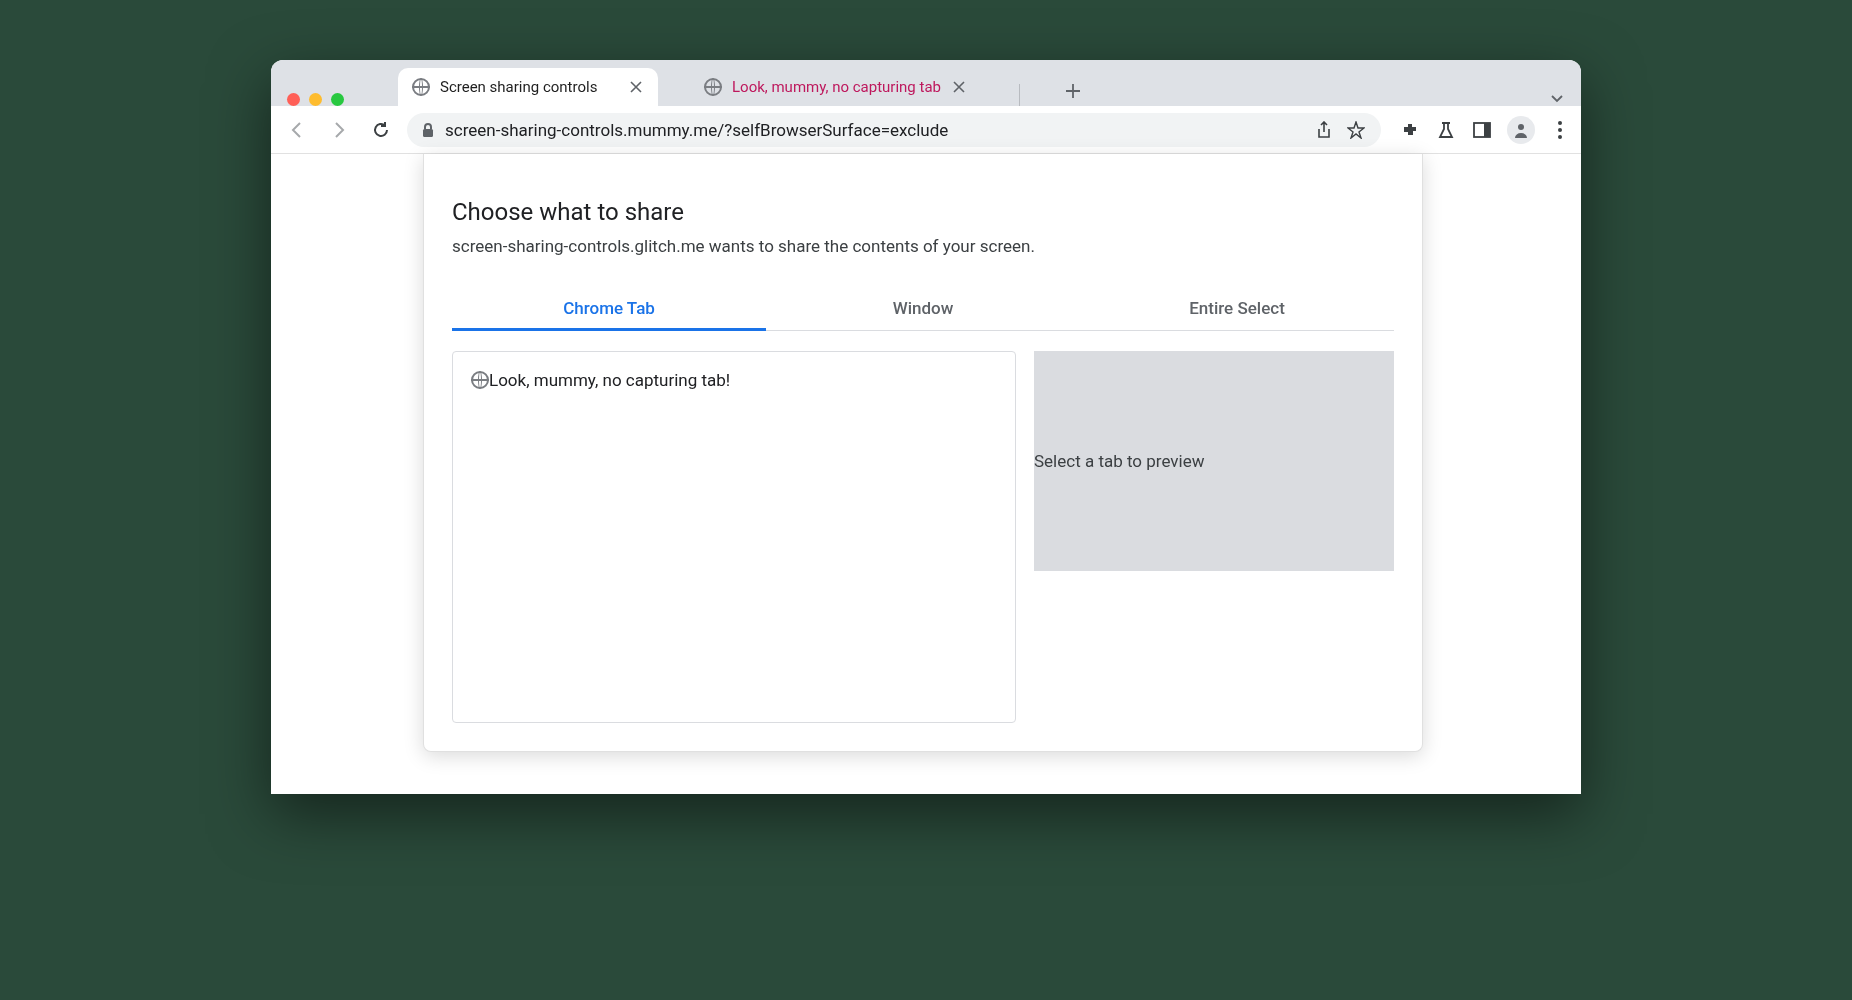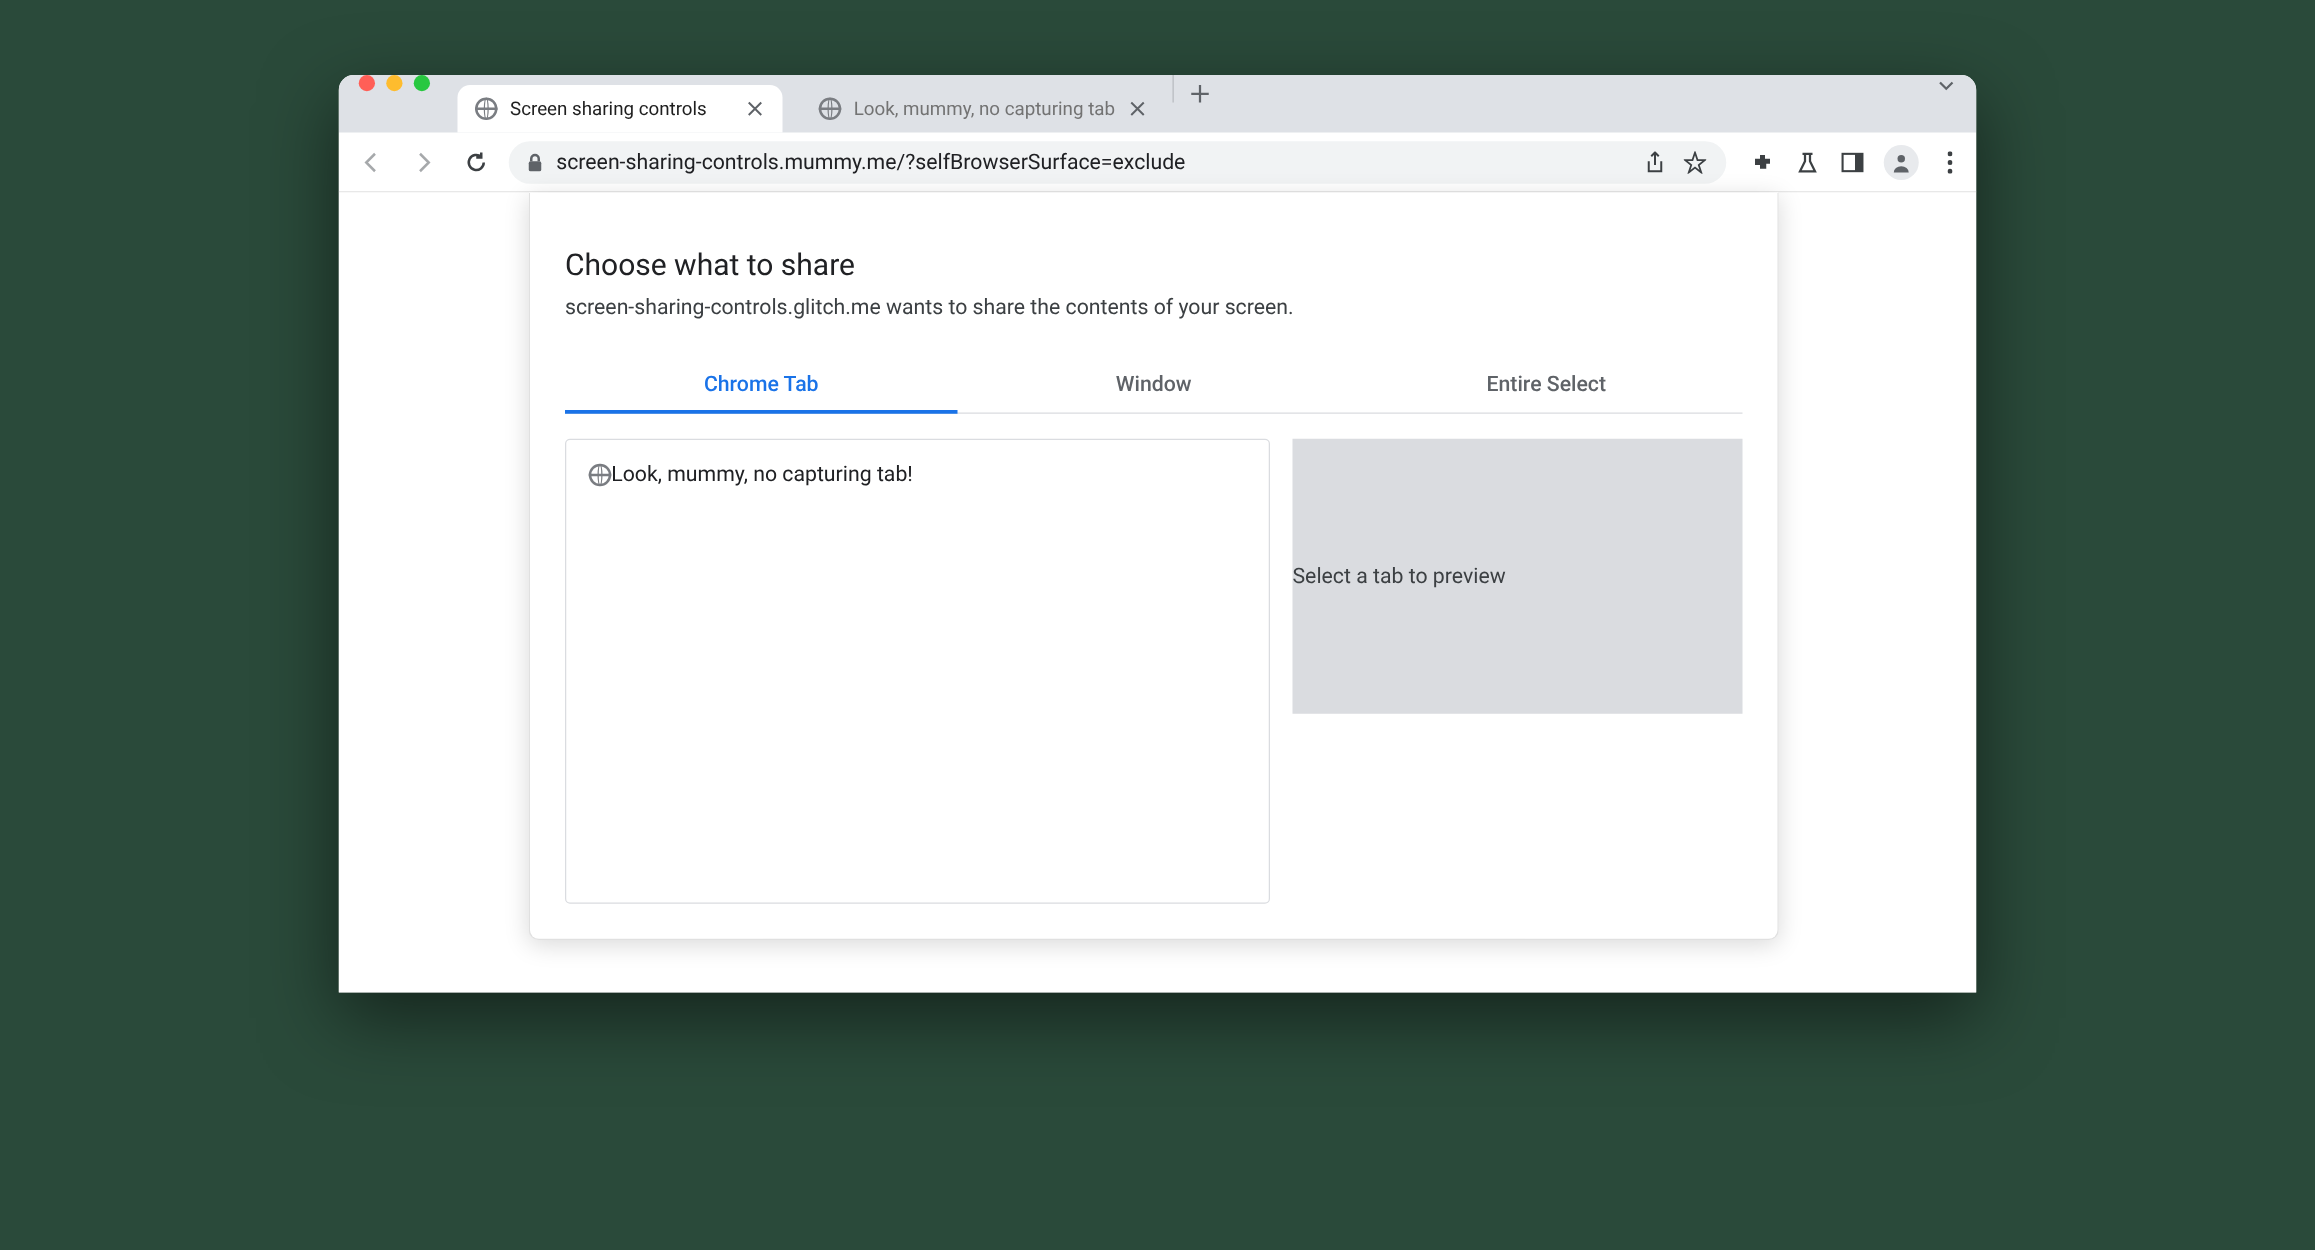--- a/index.html
+++ b/index.html
@@ -15,24 +15,25 @@
     .browser-window {
       width: 1310px;
       background: #fff;
       border-radius: 12px 12px 0 0;
       box-shadow: 0 20px 60px rgba(0,0,0,0.5);
       overflow: hidden;
     }
     .tab-bar {
       background: #dee1e6;
       display: flex;
-      align-items: flex-start;
+      align-items: flex-end;
       height: 46px;
       padding-left: 16px;
       position: relative;
+      gap: 32px;
     }
     .traffic-lights {
       display: flex;
       gap: 9px;
       margin-right: 22px;
     }
     .traffic-light {
       width: 13px;
       height: 13px;
       border-radius: 50%;
@@ -49,22 +50,21 @@
       align-items: center;
       padding: 0 14px;
       min-width: 260px;
       max-width: 380px;
       gap: 10px;
       font-size: 15px;
       color: #1f1f1f;
     }
     .tab.inactive {
       background: transparent;
-      color: #737373;
-      margin-left: 15px;
+      color: #be185d;
     }
     .tab-title {
       flex: 1;
       white-space: nowrap;
       overflow: hidden;
       text-overflow: ellipsis;
     }
     .tab-close {
       width: 16px;
       height: 16px;

